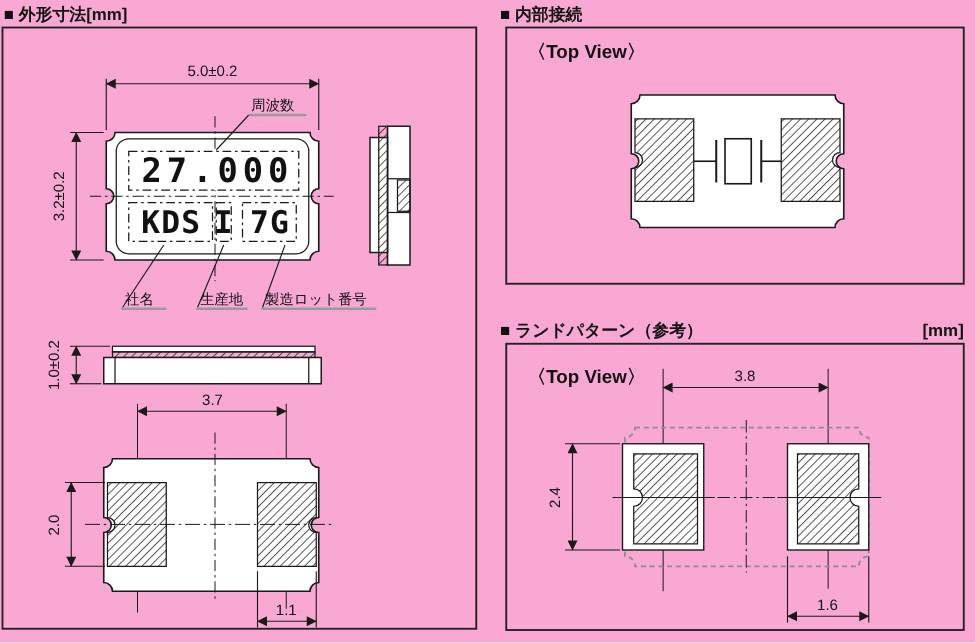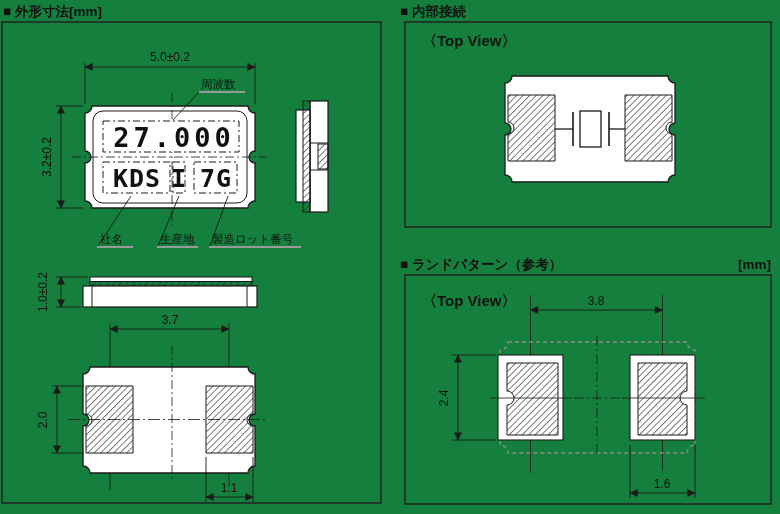--- a/index.html
+++ b/index.html
@@ -1,16 +1,16 @@
 <!DOCTYPE html>
 <html><head>
 <meta charset="utf-8">
 <style>
   html,body{margin:0;padding:0;background:#ffffff;}
-  .stage{position:relative;width:780px;height:514px;background:#15803d;overflow:hidden;
+  .stage{position:relative;width:780px;height:514px;background:#f9a8d4;overflow:hidden;
          font-family:"Liberation Sans","DejaVu Sans",sans-serif;}
   svg{position:absolute;left:0;top:0;}
   text{fill:#111;}
   .sec-title{font-size:13.5px;font-weight:bold;}
   .view-label{font-size:15px;font-weight:bold;}
   .dim{font-size:12px;}
   .jlabel{font-size:11.5px;}
   .mark{font-family:"DejaVu Sans Mono","Liberation Mono",monospace;font-weight:bold;}
   .mark-freq{font-size:27px;letter-spacing:4px;}
   .mark-sm{font-size:25px;letter-spacing:1px;}

